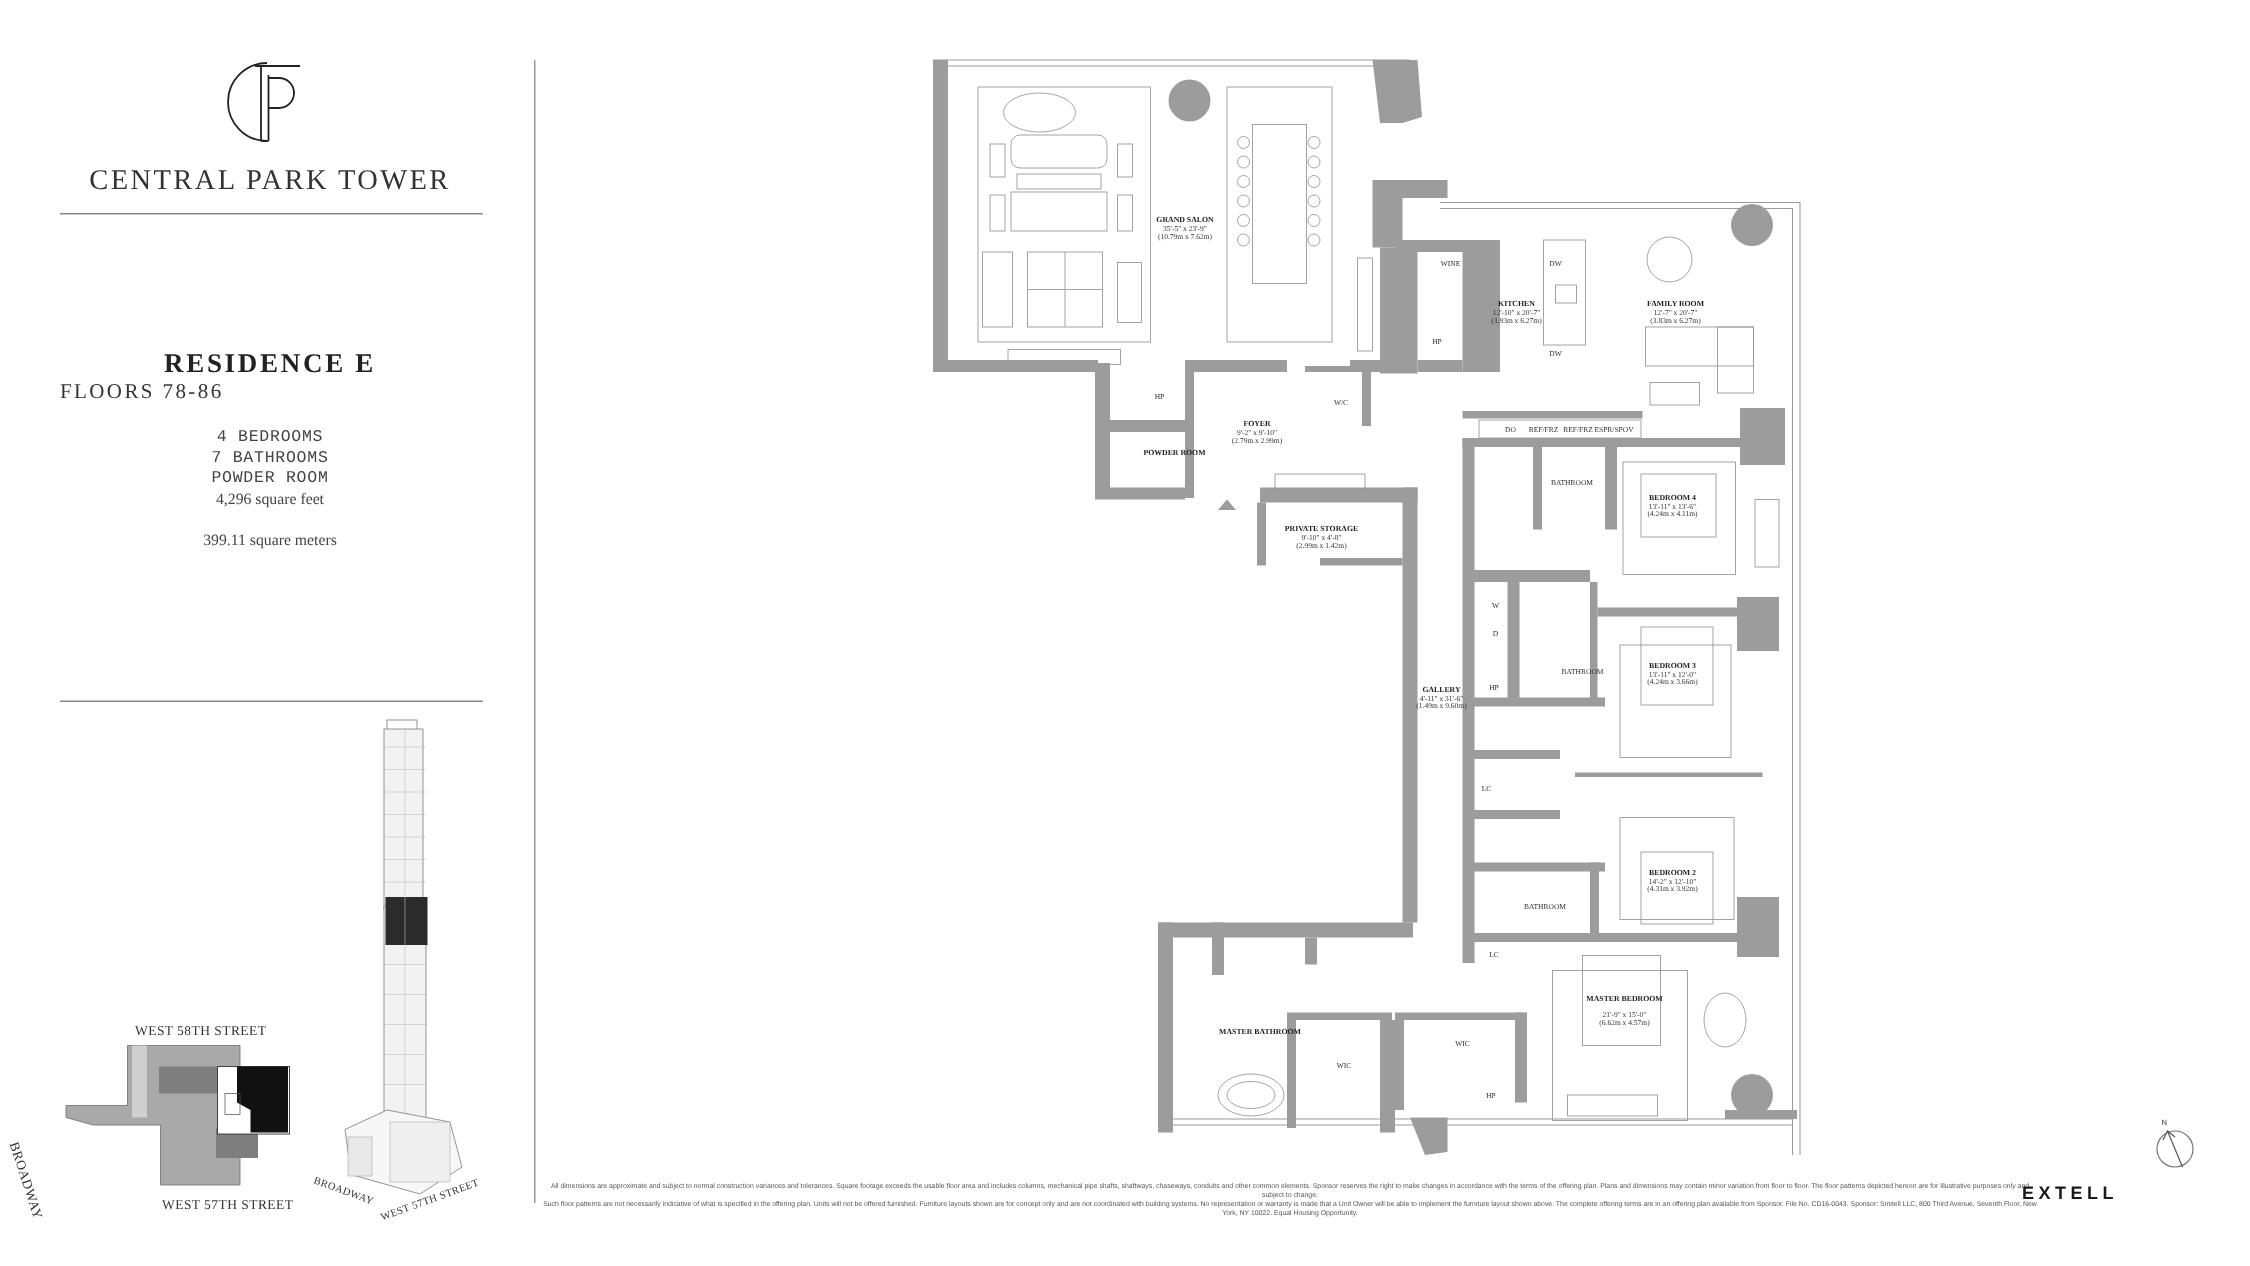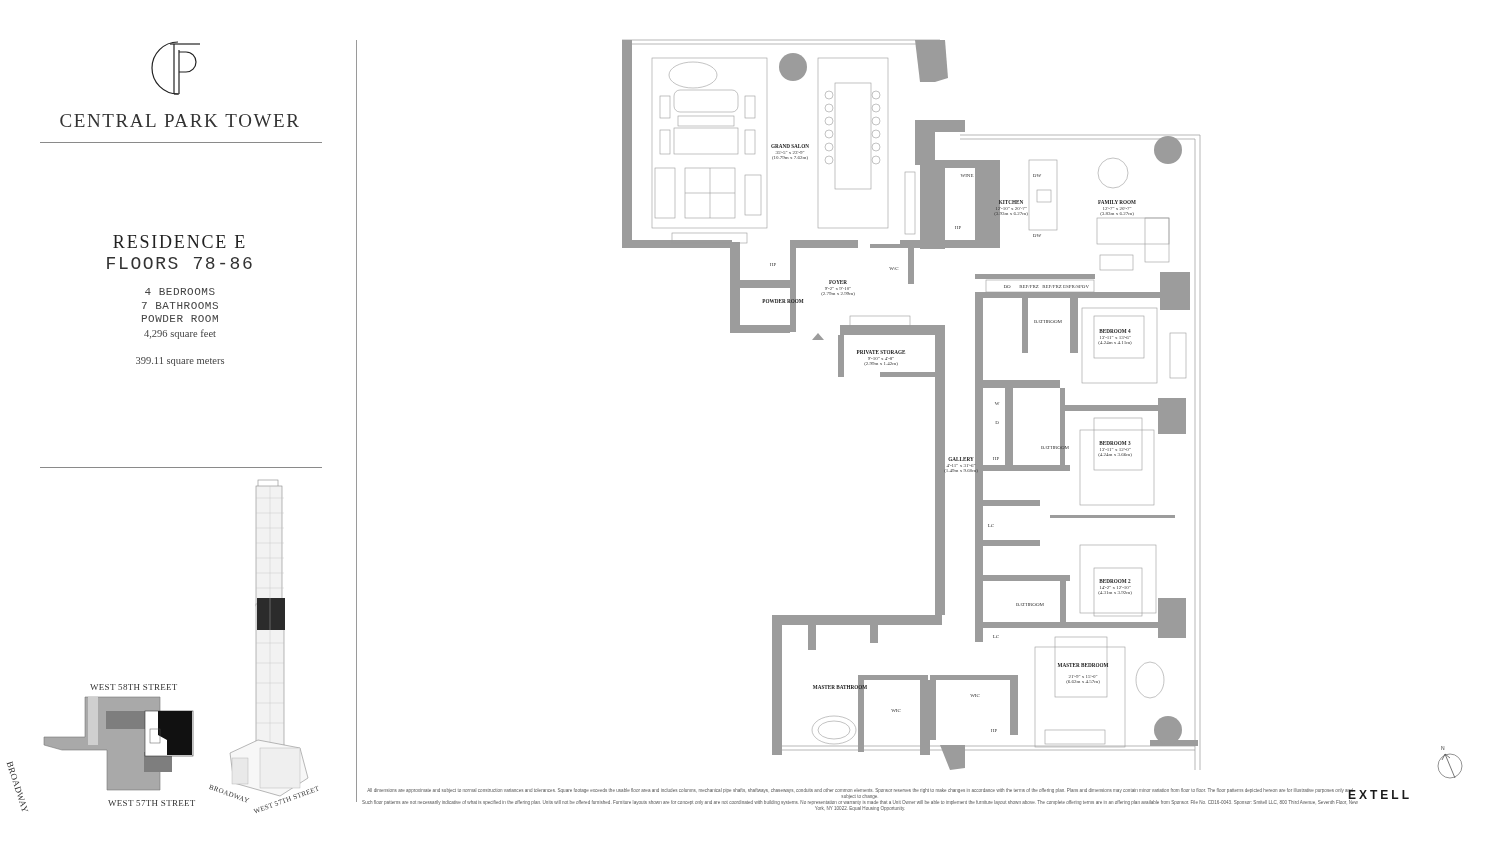--- a/index.html
+++ b/index.html
@@ -4,22 +4,22 @@
 <style>
   html,body{margin:0;padding:0;background:#fff;}
   body{width:1500px;height:844px;position:relative;overflow:hidden;font-family:"Liberation Serif","DejaVu Serif",serif;color:#2a2a2a;}
   .abs{position:absolute;}
   .serif{font-family:"Liberation Serif","DejaVu Serif",serif;}
   .sans{font-family:Liberation Mono, monospace;}
   
   #logo{left:148px;top:38px;width:60px;height:60px;}
   #brand{left:40px;top:110px;width:280px;text-align:center;font-size:19px;letter-spacing:1.6px;color:#333;}
   .hr{height:1px;background:#8a8a8a;}
-  #title1{left:40px;top:232px;width:280px;text-align:center;font-size:18px;letter-spacing:1.8px;color:#222;}
-  #title2{left:40px;top:254px;width:280px;text-align:center;font-size:18px;letter-spacing:1.6px;color:#333;font-family:Liberation Mono, monospace;}
+  #title1{left:40px;top:232px;width:280px;text-align:center;font-size:18px;letter-spacing:1.8px;color:#222;font-weight:bold;}
+  #title2{left:40px;top:254px;width:280px;text-align:left;font-size:14px;letter-spacing:1.6px;color:#333;}
   .feat{left:40px;width:280px;text-align:center;font-size:11px;letter-spacing:.5px;color:#444;}
   .area{left:40px;width:280px;text-align:center;font-size:10.5px;color:#444;}
   .street{font-size:9px;color:#333;letter-spacing:.3px;}
   #vdiv{left:356px;top:40px;width:1px;height:762px;background:#9a9a9a;}
   
   #plan{left:600px;top:30px;width:620px;height:772px;}
   .lbl{font-family:"Liberation Serif","DejaVu Serif",serif;font-size:5px;fill:#333;text-anchor:middle;}
   .lblb{font-family:"Liberation Serif","DejaVu Serif",serif;font-size:5.2px;fill:#222;text-anchor:middle;font-weight:bold;}
   #disclaimer{left:360px;top:788px;width:1000px;font-family:"Liberation Sans","DejaVu Sans",sans-serif;font-size:4.6px;line-height:6px;color:#555;text-align:center;}
   #extell{left:1348px;top:788px;font-family:"Liberation Sans","DejaVu Sans",sans-serif;font-weight:bold;font-size:12px;letter-spacing:3px;color:#1a1a1a;}

